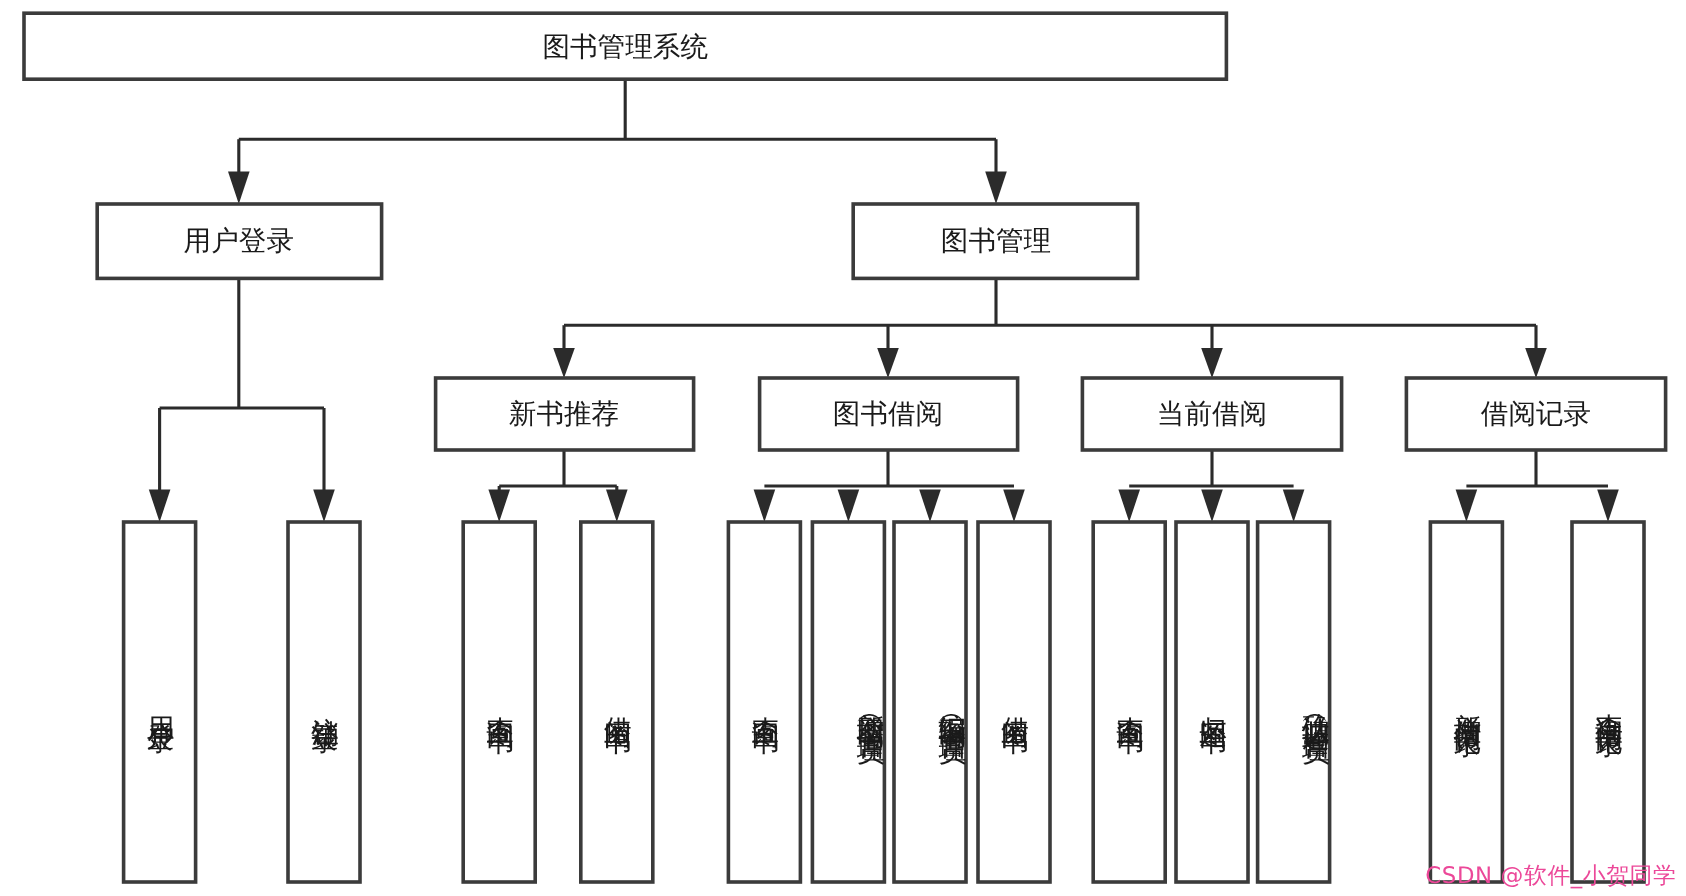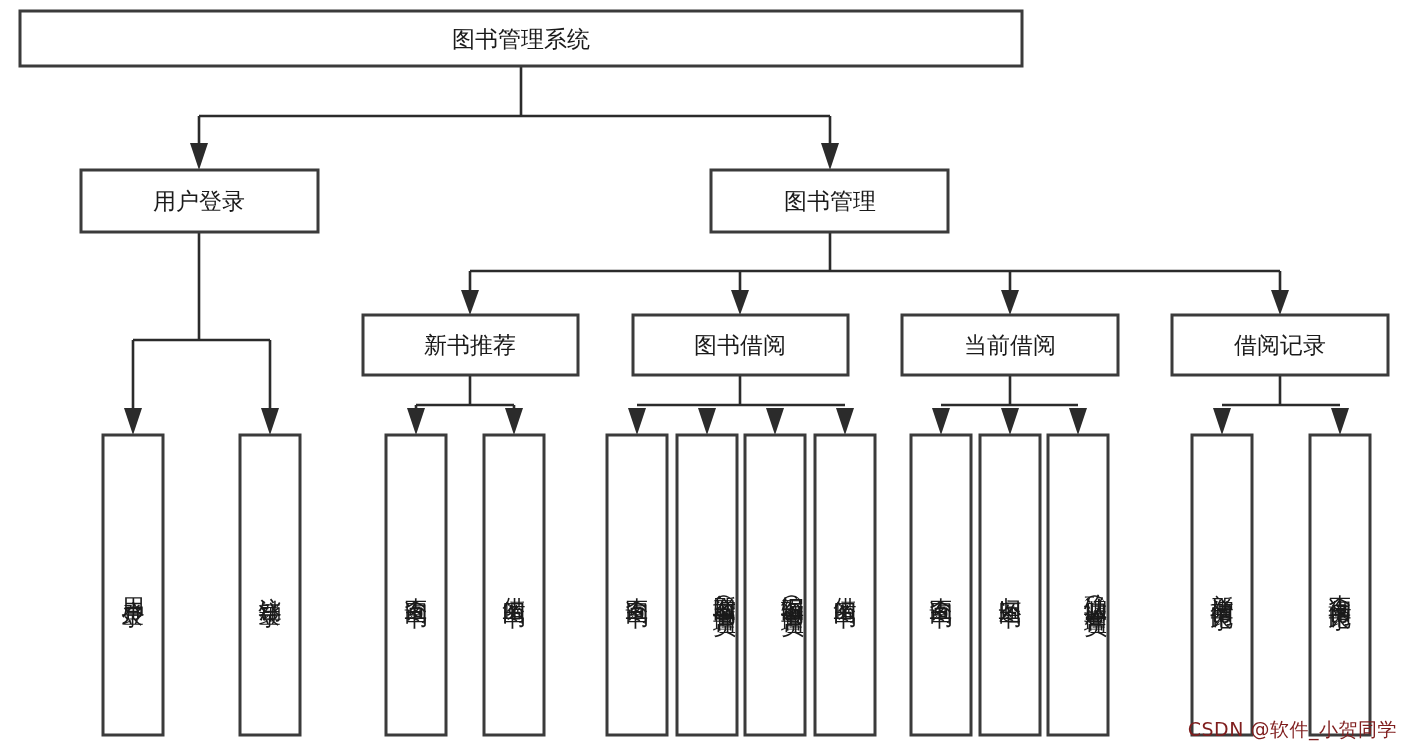--- a/index.html
+++ b/index.html
@@ -62,21 +62,21 @@
     color: #1a1a1a;
     white-space: nowrap;
     pointer-events: none;
   }
   #watermark {
     position: absolute;
     right: 8px;
     bottom: 4px;
     font-family: "DejaVu Sans", "Liberation Sans", sans-serif;
     font-size: 19px;
-    color: #7f1d1d;
+    color: #ec4899;
     letter-spacing: 0.5px;
     user-select: none;
   }
 </style>
 </head>
 <body>
 
 <div id="diagram-root">
 
   <svg id="flow" viewBox="0 0 1405 747">

